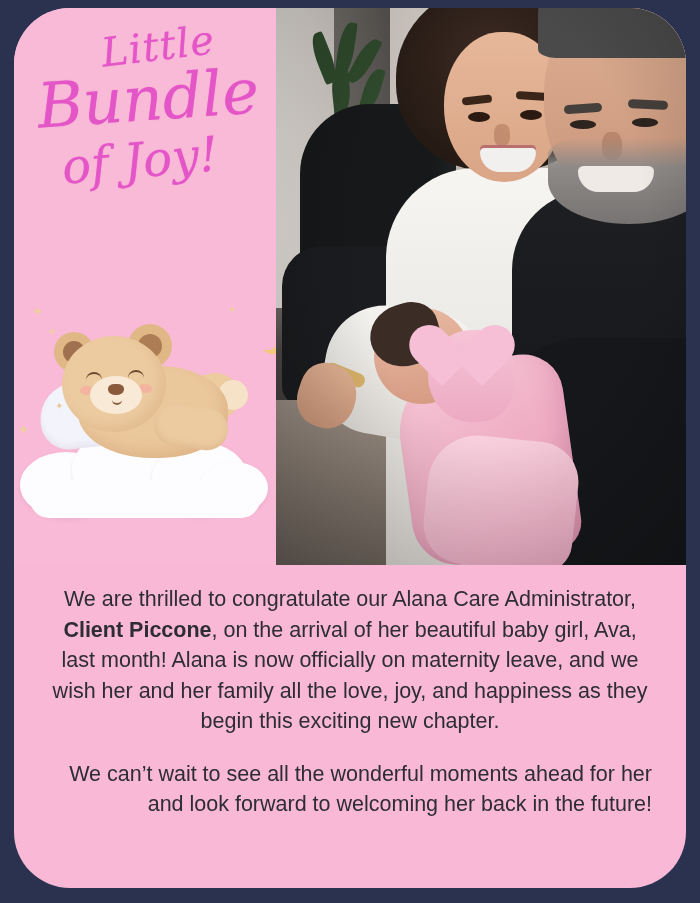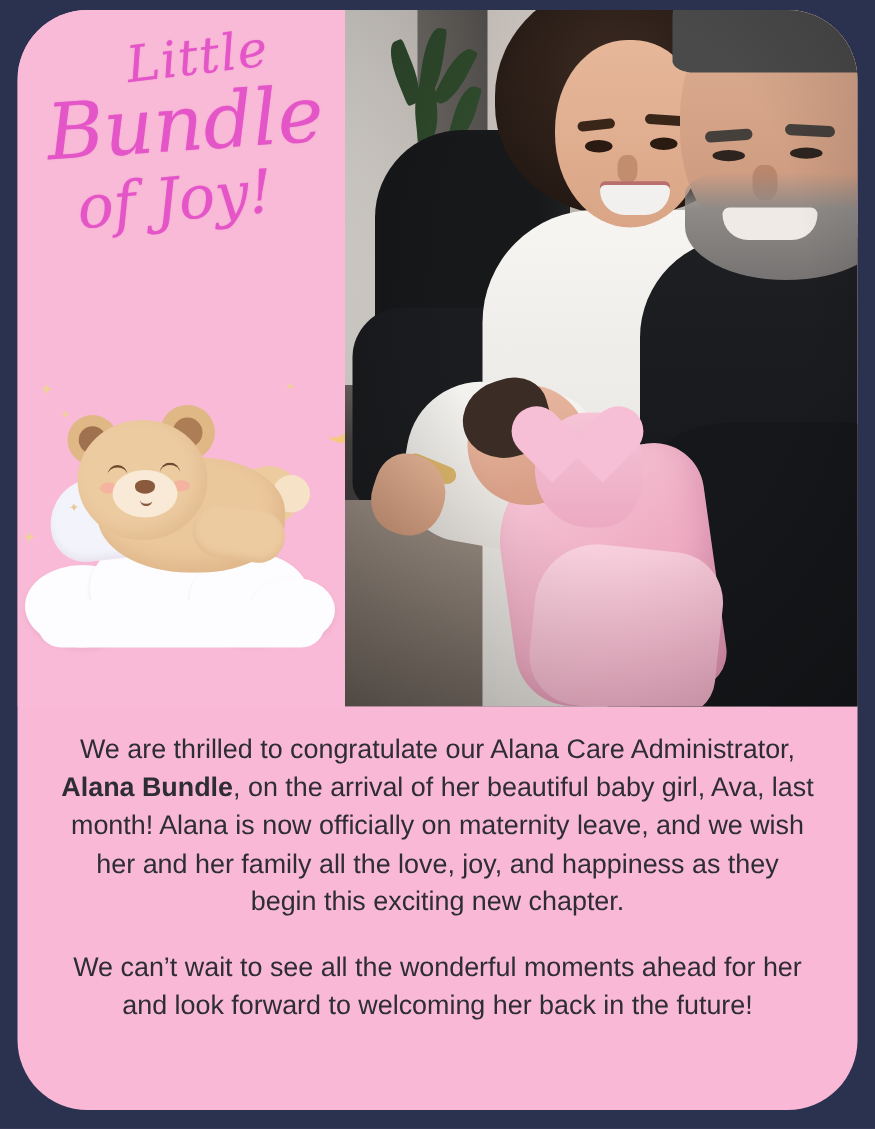--- a/index.html
+++ b/index.html
@@ -399,21 +399,21 @@
     width: 672px;
     padding: 14px 34px 0 34px;
     box-sizing: border-box;
     color: #2d2d33;
     font-size: 21.5px;
     line-height: 1.42;
     text-align: center;
     font-family: "Liberation Sans", sans-serif;
   }
   .copy p { margin: 0 0 22px 0; }
-  .copy p:last-child { margin-bottom: 0; }
+  .copy p:last-child { margin-bottom: 0; text-align: right; }
   .copy b { font-weight: bold; }
 </style>
 </head>
 <body>
 
 <div class="card">
 
   <div class="top">
 
     <div class="art-panel">
@@ -516,17 +516,17 @@
       <div class="ph baby-head"></div>
       <div class="ph baby-hair"></div>
       <div class="ph baby-hood"></div>
       <div class="ph heart-mask"></div>
 
       <div class="ph vignette"></div>
     </div>
   </div>
 
   <div class="copy">
-    <p><span>We are thrilled to congratulate our Alana Care Administrator, </span><b>Alana Bundle</b><span>, on the arrival of her beautiful baby girl, Ava, last month! Alana is now officially on maternity leave, and we wish her and her family all the love, joy, and happiness as they begin this exciting new chapter.</span></p>
+    <p><span>We are thrilled to congratulate our Alana Care Administrator, </span><b>Client Piccone</b><span>, on the arrival of her beautiful baby girl, Ava, last month! Alana is now officially on maternity leave, and we wish her and her family all the love, joy, and happiness as they begin this exciting new chapter.</span></p>
     <p>We can’t wait to see all the wonderful moments ahead for her and look forward to welcoming her back in the future!</p>
   </div>
 
 </div>
 
 </body></html>

